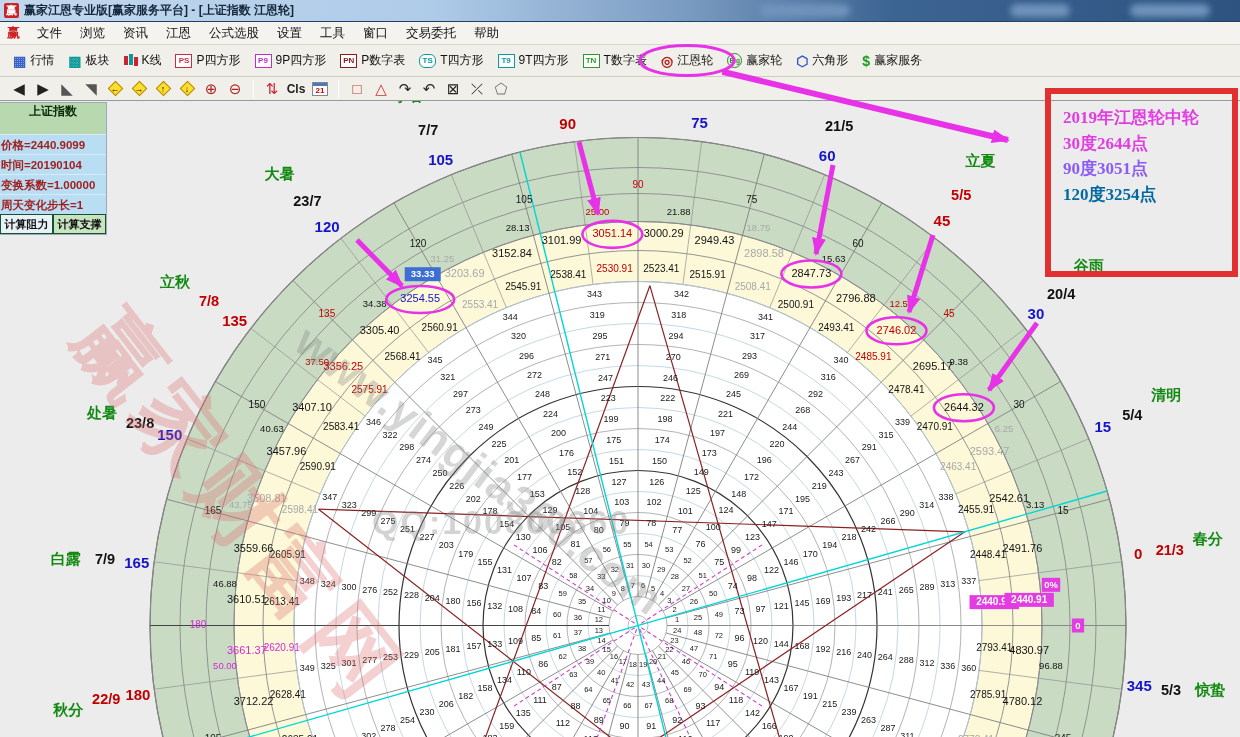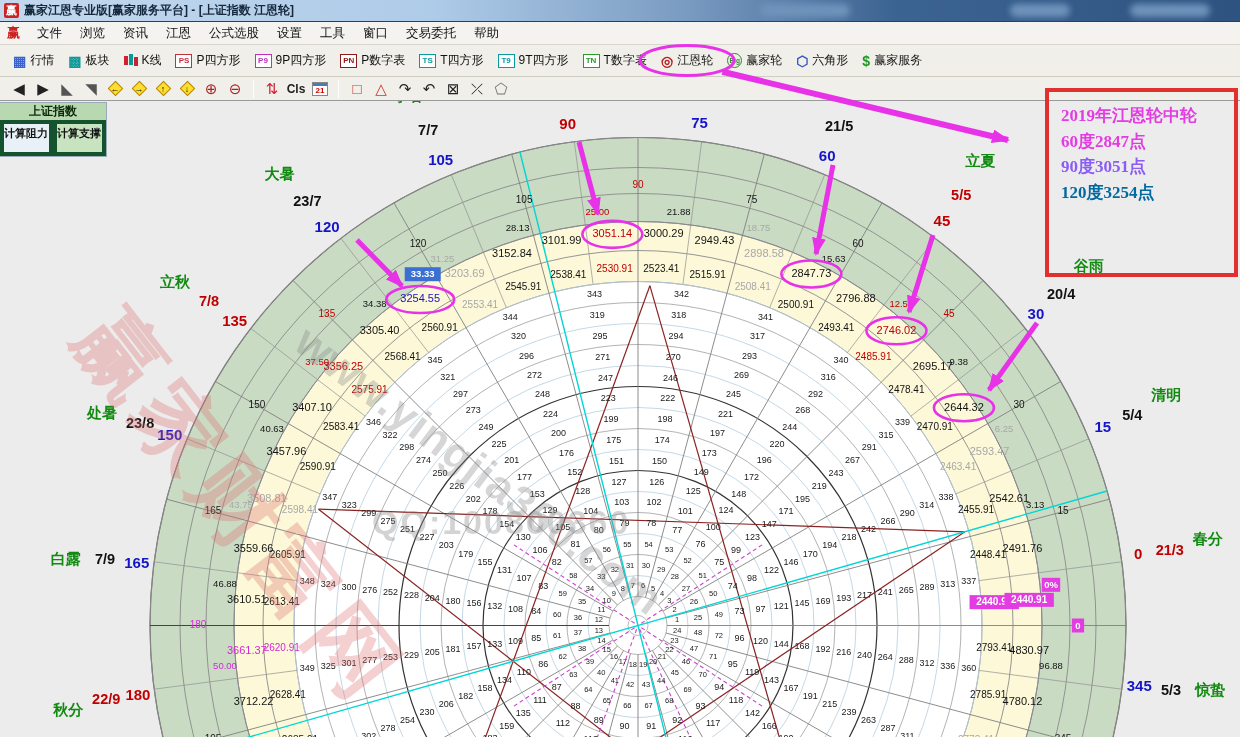--- a/index.html
+++ b/index.html
@@ -48,31 +48,31 @@
     color:#c00; font-weight:bold; display:inline-flex; align-items:flex-end; justify-content:center; }
   .cal::before { content:""; position:absolute; top:0; left:0; right:0; height:3px; background:#4a7ab8; }
 
   
   .chart { position:absolute; top:101px; left:0; width:1240px; height:636px; background:#ececec; overflow:hidden; }
   #wheel-svg { position:absolute; top:-101px; left:0; pointer-events:none; }
   .wm { position:absolute; pointer-events:none; white-space:nowrap; font-weight:bold; transform-origin:left top; }
 
   
   .panel { position:absolute; top:2px; left:0; width:106px; font-weight:bold; box-shadow:0 0 0 1px #9ab; }
-  .panel-hd { height:17px; background:#b8d8b0; color:#0a2a0a; font-size:12px; text-align:center; line-height:17px; }
+  .panel-hd { height:31px; background:#b8d8b0; color:#0a2a0a; font-size:12px; text-align:center; line-height:17px; }
   .panel-row { height:20px; background:#b9ddf2; border-top:1px solid #d7ecf8; color:#a02020; font-size:11.5px;
     line-height:20px; padding-left:1px; white-space:nowrap; overflow:hidden; }
   .panel-btns { display:flex; }
-  .panel-btn { flex:1; height:36px; font-size:11px; text-align:left; line-height:18px; color:#111;
-    border:4px solid #14532d; }
+  .panel-btn { flex:1; height:20px; font-size:11px; text-align:center; line-height:18px; color:#111;
+    border:1px solid #14532d; }
   .panel-btn.b0 { background:#e8f1f8; }
   .panel-btn.b1 { background:#c7e3c0; }
 
   
-  .annbox { position:absolute; border:4px solid #f97316; background:transparent; padding:11px 0 4px 12px; z-index:60; }
+  .annbox { position:absolute; border:6px solid #f97316; background:transparent; padding:11px 0 4px 12px; z-index:60; }
   .annbox div { font-family:"Liberation Serif",serif; font-size:17px; font-weight:bold; color:#e23ce2;
     line-height:25.5px; white-space:nowrap; }
 
   #anno-svg { position:absolute; top:0; left:0; z-index:70; pointer-events:none; }
 </style>
 </head>
 <body>
 
 <div class="window">
 
@@ -123,21 +123,21 @@
       </div>
       <div class="tbtn">
         <span class="badge" style="color: rgb(192, 48, 192); border-color: rgb(192, 48, 192);">P9</span>
         <span>9P四方形</span>
       </div>
       <div class="tbtn">
         <span class="badge" style="color: rgb(139, 26, 26); border-color: rgb(139, 26, 26);">PN</span>
         <span>P数字表</span>
       </div>
       <div class="tbtn">
-        <span class="badge" style="color: rgb(10, 154, 154); border-color: rgb(10, 154, 154);">TS</span>
+        <span class="badge" style="color: rgb(10, 154, 154); border-color: rgb(10, 154, 154); border-radius: 6px;">TS</span>
         <span>T四方形</span>
       </div>
       <div class="tbtn">
         <span class="badge" style="color: rgb(10, 154, 160); border-color: rgb(10, 154, 160);">T9</span>
         <span>9T四方形</span>
       </div>
       <div class="tbtn">
         <span class="badge" style="color: rgb(42, 154, 42); border-color: rgb(42, 154, 42);">TN</span>
         <span>T数字表</span>
       </div>
@@ -847,30 +847,36 @@
         <text x="106.22604708577683" y="700.2359552155551" fill="#c00000" font-size="14.5" text-anchor="middle" dominant-baseline="middle" font-weight="bold">22/9</text>
         <text x="68.32686270353588" y="710.6382208106558" fill="#128a12" font-size="15" text-anchor="middle" dominant-baseline="middle" font-weight="bold">秋分</text>
       </svg>
     <div id="watermarks">
         <div class="wm" style="left: 140px; top: 184px; transform: rotate(52deg); font-size: 86px; color: rgba(220, 110, 110, 0.32); letter-spacing: 8px; font-family: &quot;Liberation Serif&quot;, serif;">赢家财富网</div>
         <div class="wm" style="left: 316px; top: 215px; transform: rotate(37deg); font-size: 44px; color: rgba(130, 130, 130, 0.33); letter-spacing: 1px;">www.yingjia360.com</div>
         <div class="wm" style="left: 372px; top: 402px; transform: rotate(0deg); font-size: 34px; color: rgba(140, 140, 140, 0.38); letter-spacing: 2px;">QQ:100800360</div>
       </div>
     <div class="panel">
       <div class="panel-hd">上证指数</div>
+      <div id="panel-rows">
+          <div class="panel-row">价格=2440.9099</div>
+          <div class="panel-row">时间=20190104</div>
+          <div class="panel-row">变换系数=1.00000</div>
+          <div class="panel-row">周天变化步长=1</div>
+        </div>
       <div class="panel-btns" id="panel-btns">
           <div class="panel-btn b0">计算阻力</div>
           <div class="panel-btn b1">计算支撑</div>
         </div>
     </div>
   </div>
 
   <div class="annbox" id="annbox" style="left: 1045px; top: 88px; width: 193px; height: 189px; border-color: rgb(224, 48, 48);">
       <div style="color: rgb(226, 60, 226);">2019年江恩轮中轮</div>
-      <div style="color: rgb(226, 60, 226);">60度2847点</div>
+      <div style="color: rgb(226, 60, 226);">30度2644点</div>
       <div style="color: #8b5cf6;">90度3051点</div>
       <div style="color: #0369a1;">120度3254点</div>
     </div>
 
   <svg id="anno-svg" width="1240" height="737" viewBox="0 0 1240 737">
       <defs>
         <marker id="ah" markerUnits="userSpaceOnUse" markerWidth="20" markerHeight="14" refX="16" refY="7" orient="auto">
           <path d="M0,0 L18,7 L0,14 z" fill="#e832e8"></path>
         </marker>
       </defs>

